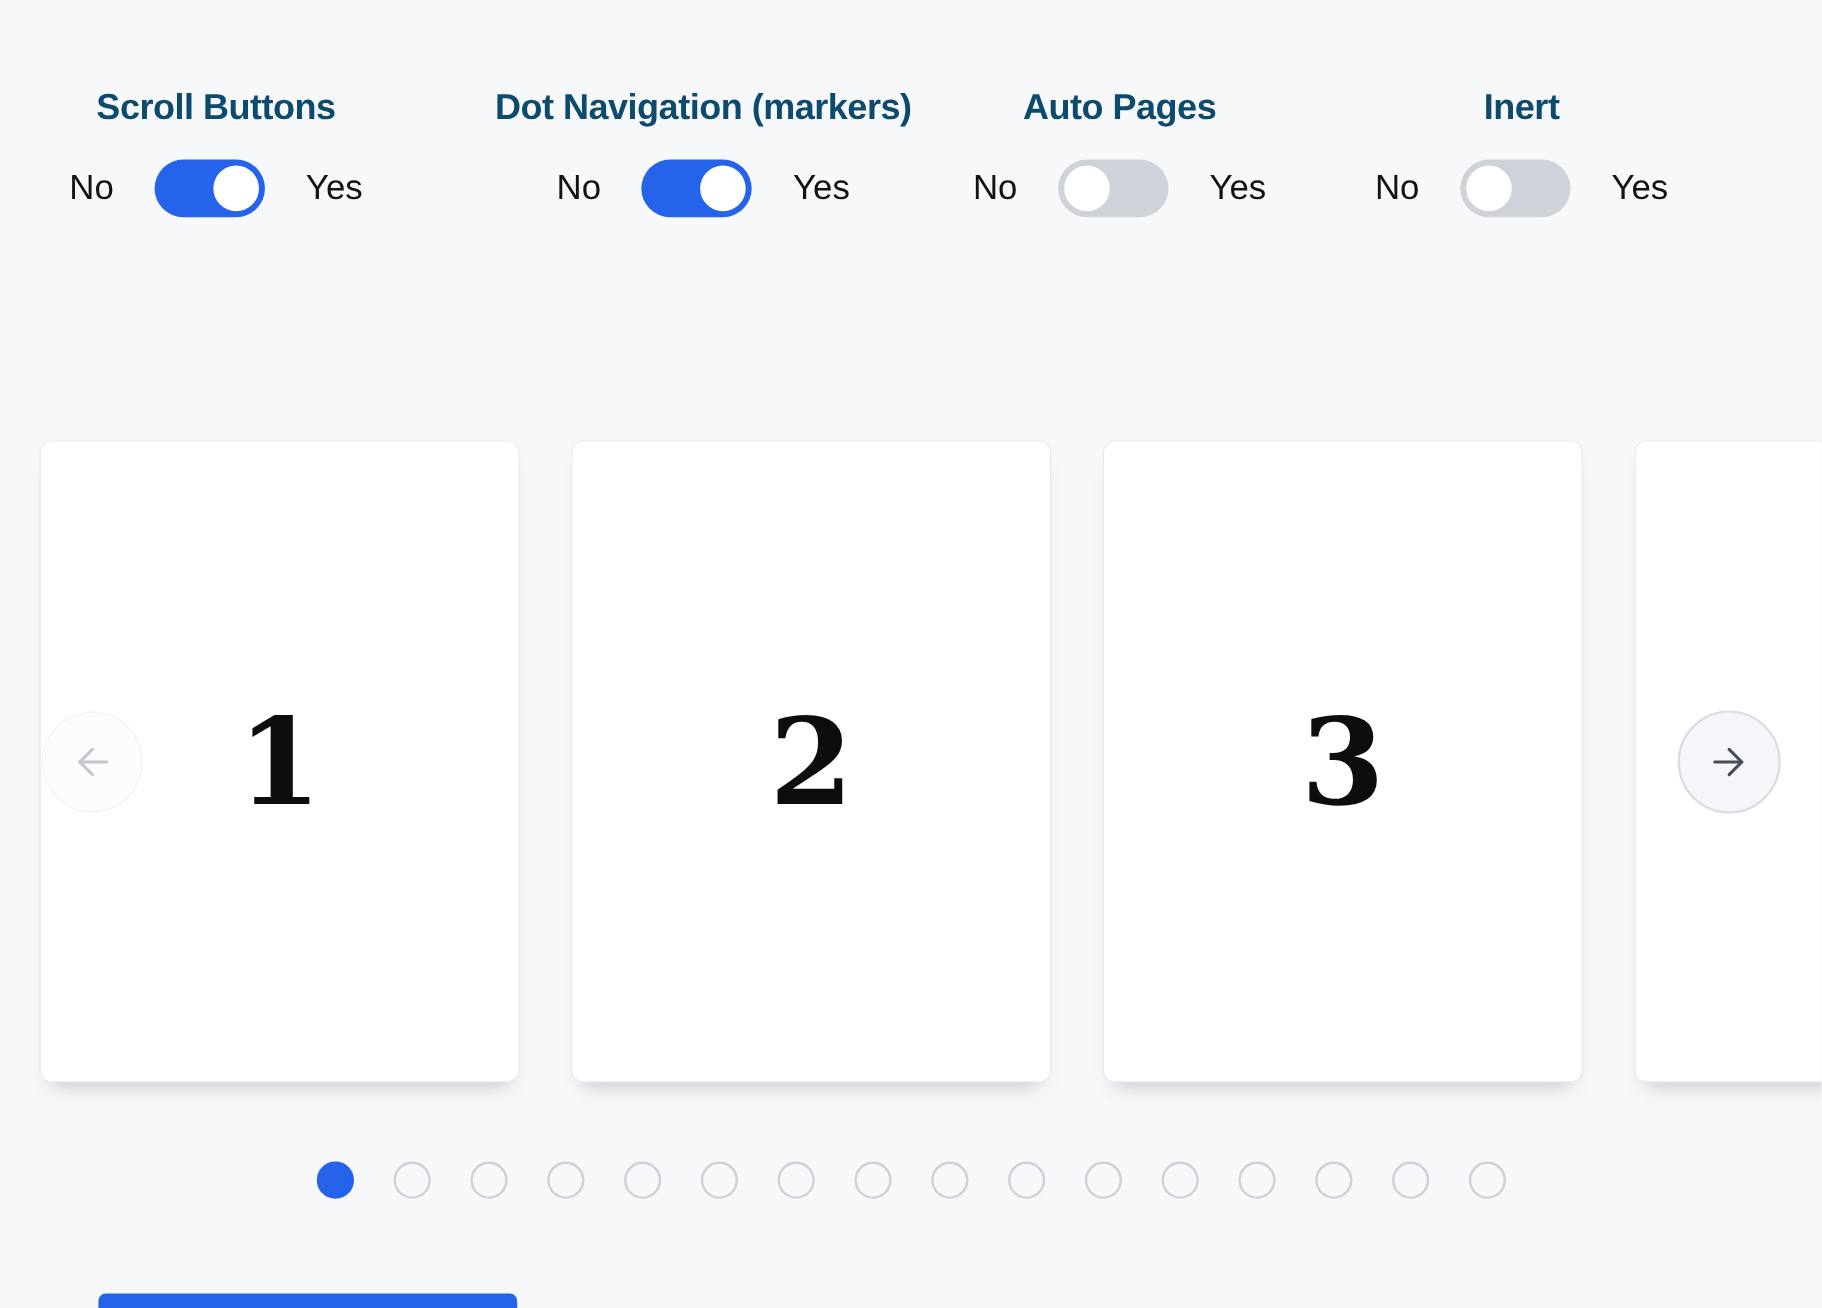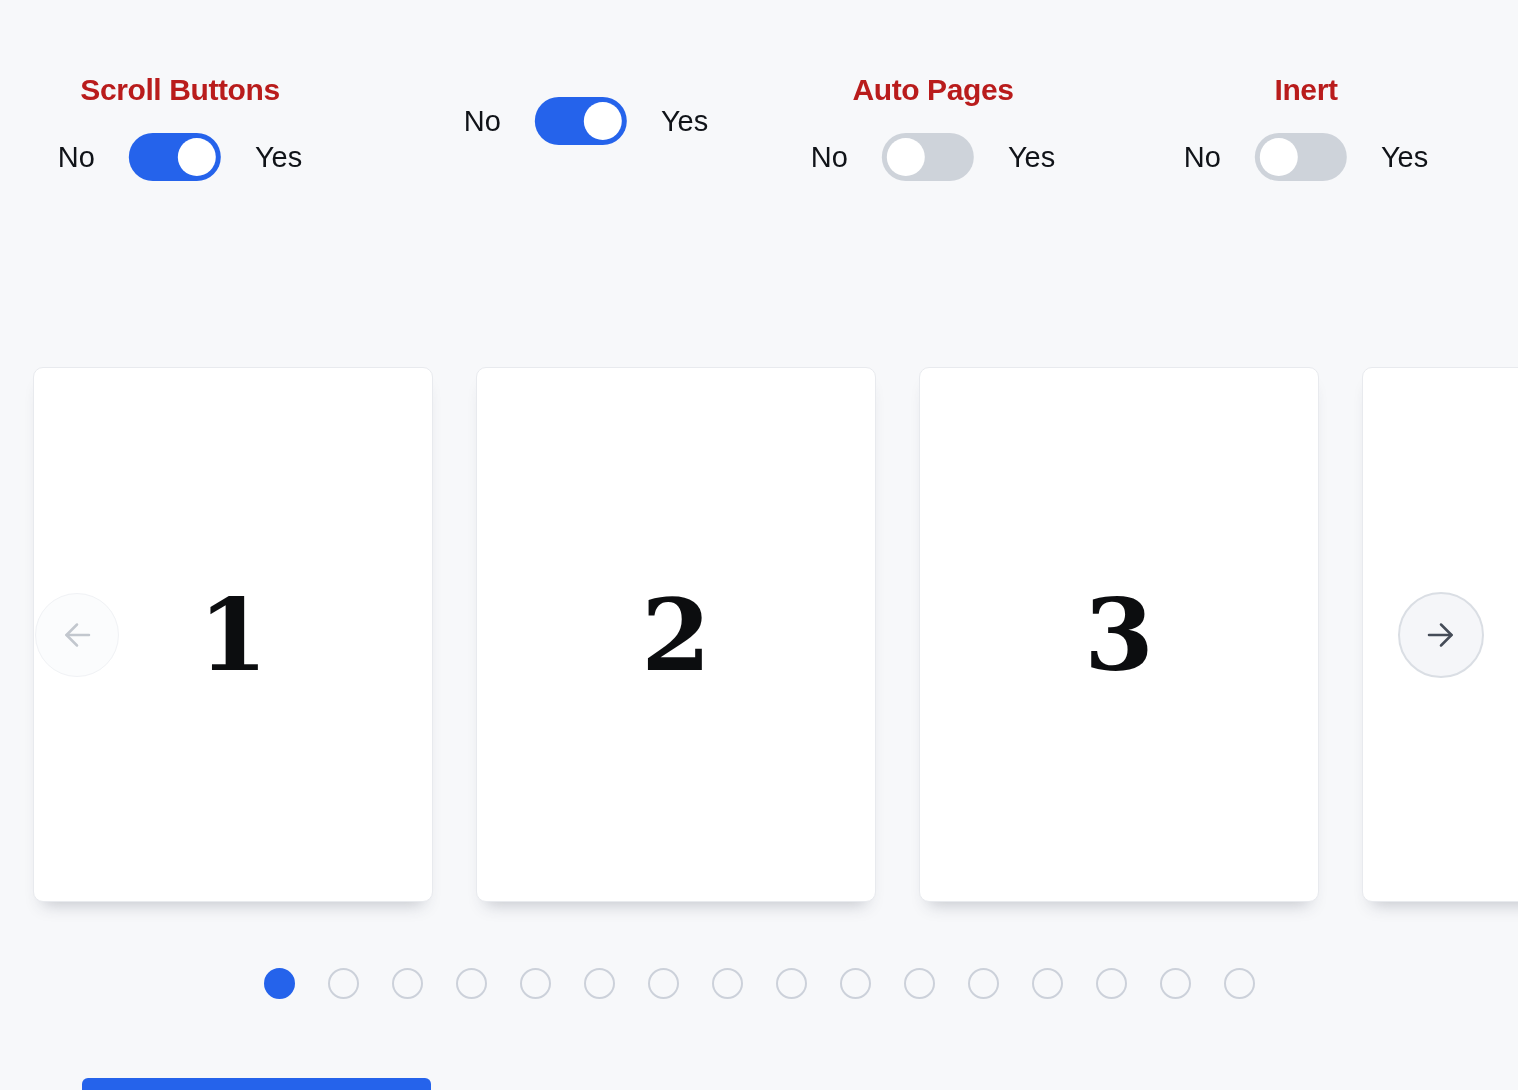--- a/index.html
+++ b/index.html
@@ -12,21 +12,21 @@
     overflow: hidden;
   }
 
   
   .control-group {
     position:absolute; top:72px;
     transform: translateX(-50%);
     display:flex; flex-direction:column; align-items:center;
   }
   .control-title {
-    font-size:30px; font-weight:700; color:#b91c1c;
+    font-size:30px; font-weight:700; color:#0c4a6e;
     letter-spacing:-0.4px; line-height:36px; white-space:nowrap;
   }
   .control-row {
     margin-top:25px;
     display:flex; align-items:center; gap:34px;
   }
   .state-label {
     font-size:29px; color:#101318; line-height:48px; white-space:nowrap;
   }
   .toggle {
@@ -98,41 +98,42 @@
     <div class="control-row">
       <span class="state-label">No</span>
       <div class="toggle on" role="switch" aria-checked="true">
         <div class="knob"></div>
       </div>
       <span class="state-label">Yes</span>
     </div>
   </div>
 
   <div class="control-group" style="left:586px">
+    <div class="control-title">Dot Navigation (markers)</div>
     <div class="control-row">
       <span class="state-label">No</span>
       <div class="toggle on" role="switch" aria-checked="true">
         <div class="knob"></div>
       </div>
       <span class="state-label">Yes</span>
     </div>
   </div>
 
   <div class="control-group" style="left:933px">
     <div class="control-title">Auto Pages</div>
     <div class="control-row">
       <span class="state-label">No</span>
       <div class="toggle off" role="switch" aria-checked="false">
         <div class="knob"></div>
       </div>
       <span class="state-label">Yes</span>
     </div>
   </div>
 
-  <div class="control-group" style="left:1306px">
+  <div class="control-group" style="left:1268px">
     <div class="control-title">Inert</div>
     <div class="control-row">
       <span class="state-label">No</span>
       <div class="toggle off" role="switch" aria-checked="false">
         <div class="knob"></div>
       </div>
       <span class="state-label">Yes</span>
     </div>
   </div>
 

